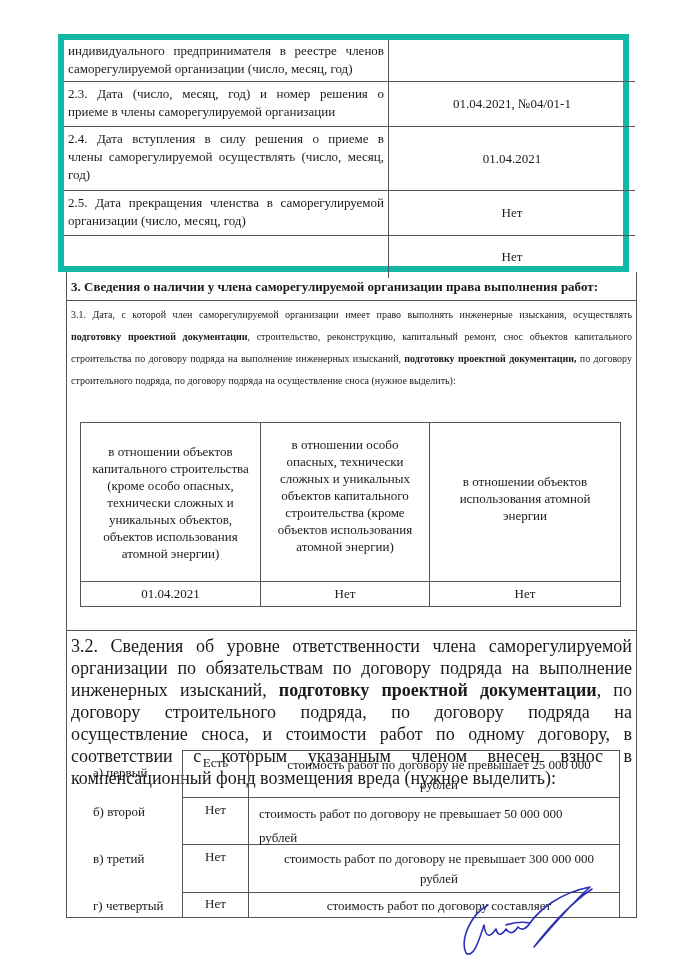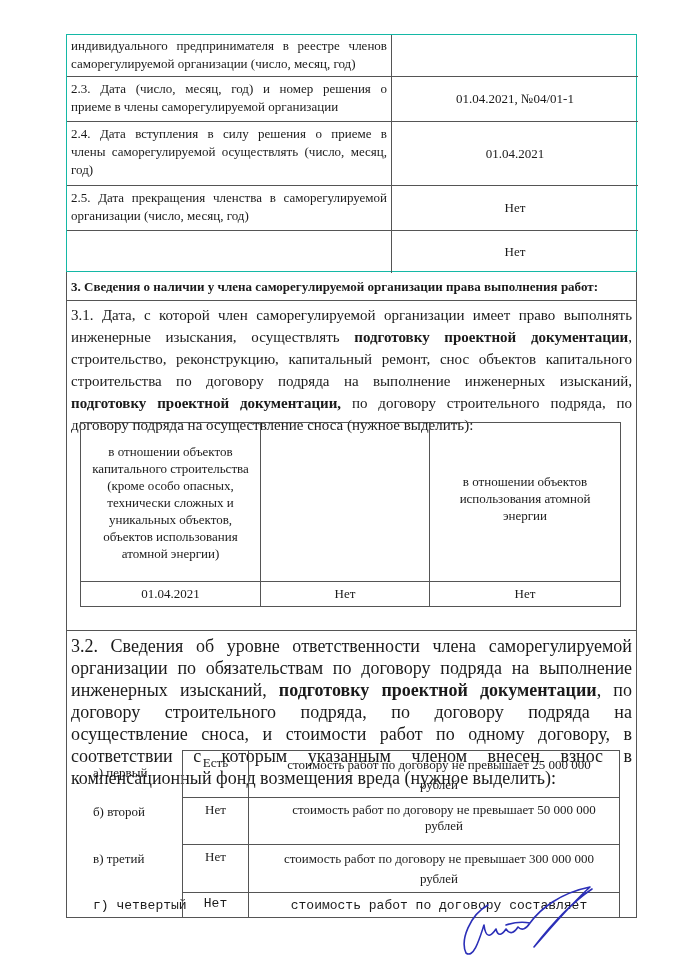--- a/index.html
+++ b/index.html
@@ -9,21 +9,21 @@
   .cell { position:absolute; box-sizing:border-box; line-height:18px; padding:2px 4px; }
   .just { text-align:justify; text-align-last:justify; }
   .center { text-align:center; display:flex; align-items:center; justify-content:center; }
   .bold { font-weight:bold; }
   .line { position:absolute; background:#555; }
   .p { text-align:justify; line-height:22px; }
 </style>
 </head>
 <body>
 
-<div class="abs" style="left:66px;top:34px;width:571px;height:238px;border:1px solid #14b8a6;">
+<div class="abs" style="left:58px;top:34px;width:571px;height:238px;border:6px solid #14b8a6;">
   <div class="line" style="left:324px;top:0;width:1px;height:238px;"></div>
   <div class="line" style="left:0;top:41px;width:571px;height:1px;"></div>
   <div class="line" style="left:0;top:86px;width:571px;height:1px;"></div>
   <div class="line" style="left:0;top:150px;width:571px;height:1px;"></div>
   <div class="line" style="left:0;top:195px;width:571px;height:1px;"></div>
 
   <div class="cell" style="left:0;top:0;width:324px;height:41px;padding-top:2px;">
     <div class="just">индивидуального предпринимателя в реестре членов</div>
     <div>саморегулируемой организации (число, месяц, год)</div>
   </div>
@@ -49,29 +49,30 @@
   <div class="cell center" style="left:325px;top:151px;width:246px;height:44px;">Нет</div>
 
   <div class="cell center" style="left:325px;top:196px;width:246px;height:42px;">Нет</div>
 </div>
 
 <div class="abs" style="left:66px;top:272px;width:571px;height:646px;border:1px solid #555;border-top:none;">
 
   <div class="cell bold" style="left:0;top:2px;width:569px;height:26px;padding:4px 4px;font-size:13px;white-space:nowrap;">3. Сведения о наличии у члена саморегулируемой организации права выполнения работ:</div>
   <div class="line" style="left:0;top:28px;width:569px;height:1px;"></div>
 
-  <div class="cell p" style="left:0;top:30px;width:569px;padding:2px 4px;font-size:15px;">
+  <div class="cell p" style="left:0;top:30px;width:569px;padding:2px 4px;font-size:10px;">
     <span>3.1. Дата, с которой член саморегулируемой организации имеет право выполнять инженерные изыскания, осуществлять </span><b>подготовку проектной документации</b><span>, строительство, реконструкцию, капитальный ремонт, снос объектов капитального строительства по договору подряда на выполнение инженерных изысканий, </span><b>подготовку проектной документации,</b><span> по договору строительного подряда, по договору подряда на осуществление сноса (нужное выделить):</span>
   </div>
 
   <div class="abs" style="left:13px;top:150px;width:541px;height:185px;border:1px solid #555;">
     <div class="line" style="left:179px;top:0;width:1px;height:183px;"></div>
     <div class="line" style="left:348px;top:0;width:1px;height:183px;"></div>
     <div class="line" style="left:0;top:158px;width:539px;height:1px;"></div>
     <div class="cell center" style="left:0;top:0;width:179px;height:158px;line-height:17px;padding:2px 10px;">в отношении объектов капитального строительства (кроме особо опасных, технически сложных и уникальных объектов, объектов использования атомной энергии)</div>
+    <div class="cell center" style="left:180px;top:0;width:168px;height:158px;line-height:17px;padding:2px 6px 16px;">в отношении особо опасных, технически сложных и уникальных объектов капитального строительства (кроме объектов использования атомной энергии)</div>
     <div class="cell center" style="left:349px;top:0;width:190px;height:158px;line-height:17px;padding:2px 14px 10px;">в отношении объектов использования атомной энергии</div>
     <div class="cell center" style="left:0;top:159px;width:179px;height:24px;">01.04.2021</div>
     <div class="cell center" style="left:180px;top:159px;width:168px;height:24px;">Нет</div>
     <div class="cell center" style="left:349px;top:159px;width:190px;height:24px;">Нет</div>
   </div>
 
   <div class="line" style="left:0;top:358px;width:569px;height:1px;"></div>
 
   <div class="cell p" style="left:0;top:361px;width:569px;padding:2px 4px;font-size:18px;">
     <span>3.2. Сведения об уровне ответственности члена саморегулируемой организации по обязательствам по договору подряда на выполнение инженерных изысканий, </span><b>подготовку проектной документации</b><span>, по договору строительного подряда, по договору подряда на осуществление сноса, и стоимости работ по одному договору, в соответствии с которым указанным членом внесен взнос в компенсационный фонд возмещения вреда (нужное выделить):</span>
@@ -85,28 +86,28 @@
     <div class="line" style="left:115px;top:142px;width:438px;height:1px;"></div>
 
     <div class="cell" style="left:0;top:0;width:569px;height:47px;">
       <div class="cell" style="left:22px;top:12px;">а) первый</div>
       <div class="cell center" style="left:116px;top:4px;width:65px;height:18px;">Есть</div>
       <div class="cell" style="left:202px;top:3px;width:340px;text-align:center;line-height:20px;">стоимость работ по договору не превышает 25 000 000 рублей</div>
     </div>
     <div class="cell" style="left:0;top:48px;width:569px;height:46px;">
       <div class="cell" style="left:22px;top:3px;">б) второй</div>
       <div class="cell center" style="left:116px;top:3px;width:65px;height:18px;">Нет</div>
-      <div class="cell" style="left:207px;top:2px;width:340px;text-align:center;line-height:16px;">стоимость работ по договору не превышает 50 000 000 рублей</div>
+      <div class="cell" style="left:188px;top:2px;width:340px;text-align:left;line-height:24px;">стоимость работ по договору не превышает 50 000 000 рублей</div>
     </div>
     <div class="cell" style="left:0;top:95px;width:569px;height:47px;">
       <div class="cell" style="left:22px;top:3px;">в) третий</div>
       <div class="cell center" style="left:116px;top:3px;width:65px;height:18px;">Нет</div>
       <div class="cell" style="left:196px;top:2px;width:352px;text-align:center;line-height:20px;">стоимость работ по договору не превышает 300 000 000 рублей</div>
     </div>
-    <div class="cell" style="left:0;top:143px;width:569px;height:25px;font-family:Liberation Mono, monospace;">
+    <div class="cell" style="left:0;top:143px;width:569px;height:25px;">
       <div class="cell" style="left:22px;top:2px;">г) четвертый</div>
       <div class="cell center" style="left:116px;top:2px;width:65px;height:18px;">Нет</div>
       <div class="cell" style="left:202px;top:2px;width:340px;text-align:center;">стоимость работ по договору составляет</div>
     </div>
   </div>
 </div>
 
 <svg class="abs" style="left:440px;top:885px;" width="170" height="80" viewBox="0 0 170 80">
   <path d="M48 20 C30 30, 20 55, 26 68 C34 74, 40 52, 44 40 C46 56, 52 50, 56 44 C58 52, 62 50, 66 44 C70 50, 74 48, 78 42 C82 46, 86 44, 90 38 C80 36, 72 38, 66 40 M90 38 C100 24, 120 8, 150 2 C130 20, 110 44, 94 62 C108 44, 128 20, 152 4" fill="none" stroke="#2b2fb8" stroke-width="1.6" stroke-linecap="round" stroke-linejoin="round"></path>
 </svg>

